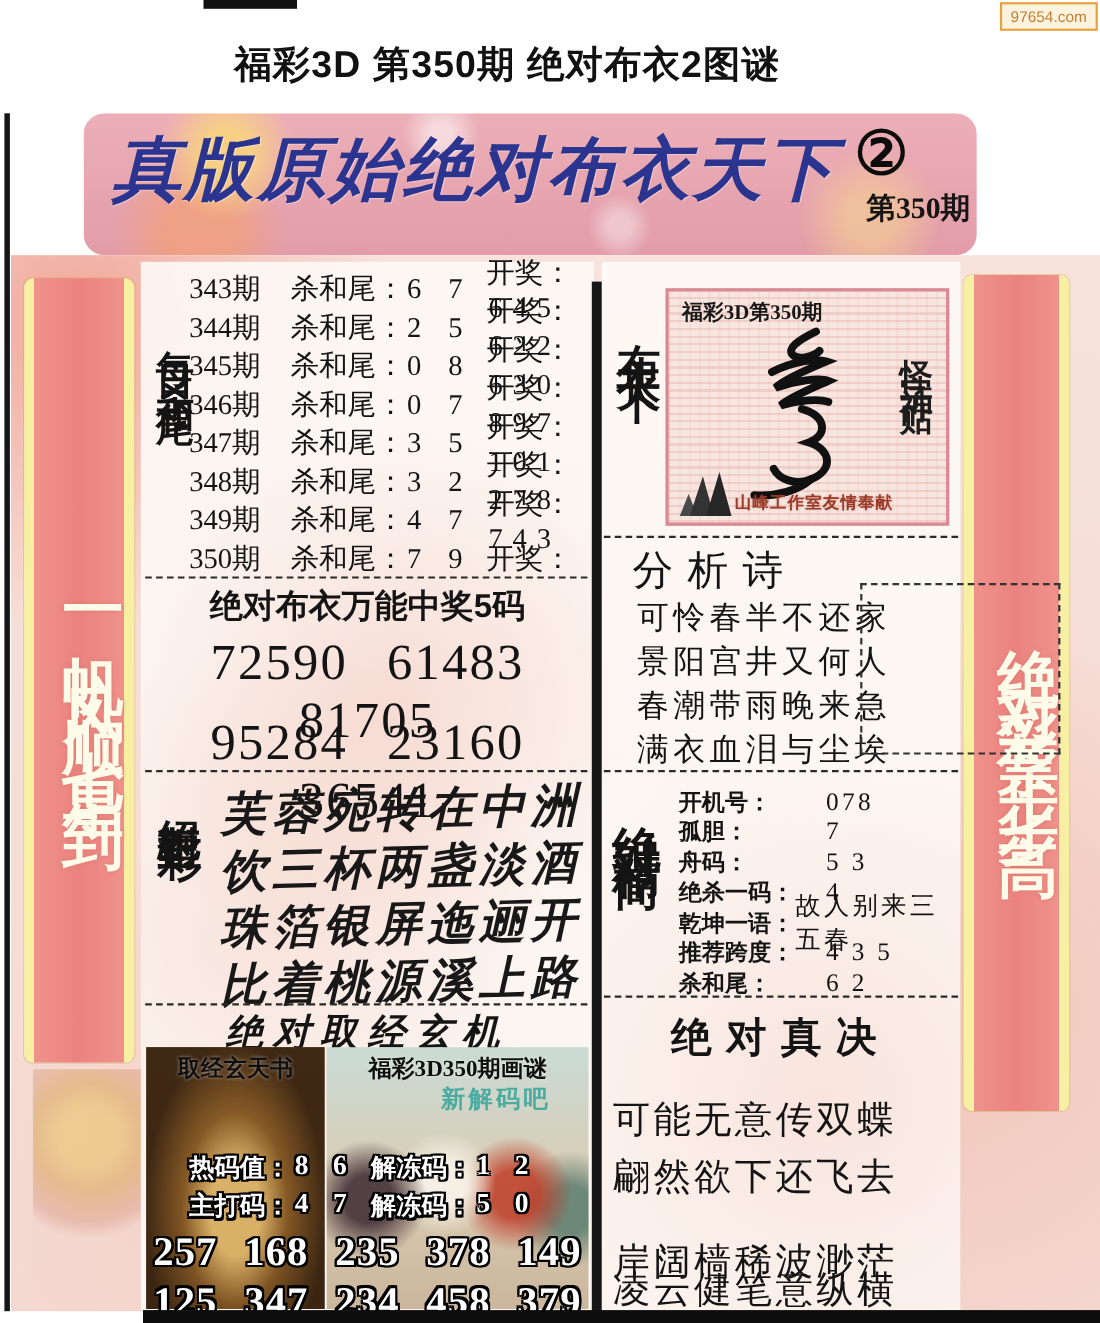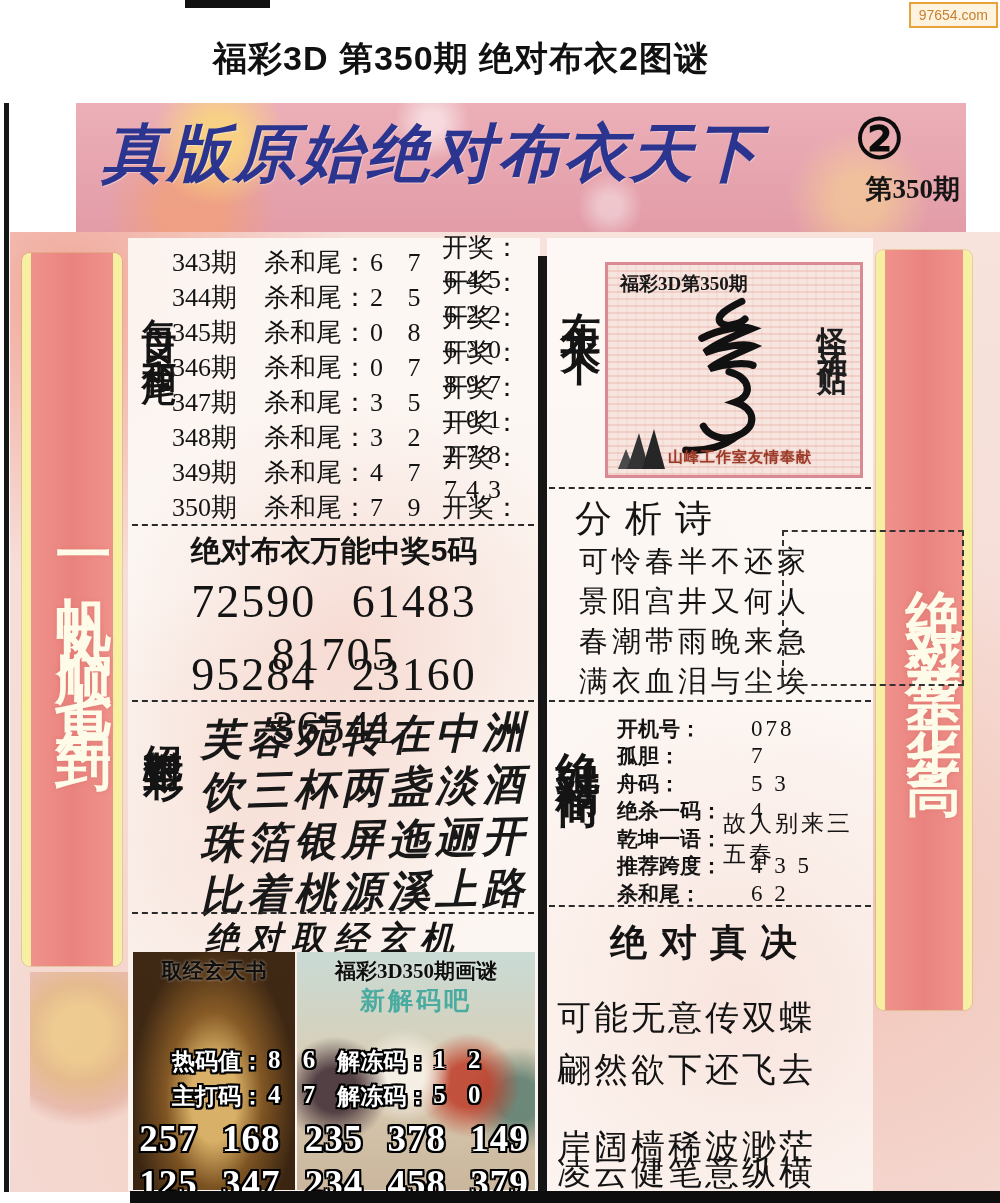--- a/index.html
+++ b/index.html
@@ -9,28 +9,28 @@
   .vert{writing-mode:vertical-rl;text-orientation:upright;}
 
   
   .top-sliver{left:185px;top:0;width:85px;height:8px;background:#111;}
   .top-title{left:213px;top:36px;font-size:34px;font-weight:bold;color:#111;
              font-family:"Liberation Sans",sans-serif;letter-spacing:1px;}
   .watermark{right:2px;top:2px;padding:3px 8px;background:#fdf3df;border:2px solid #e8a23c;
              color:#c87f2f;font-size:14px;font-family:"Liberation Sans",sans-serif;}
 
   
-  .banner{left:76px;top:103px;width:890px;height:129px;
+  .banner{left:76px;top:103px;width:812px;height:129px;
     background:
       radial-gradient(circle at 16% 28%,rgba(250,215,125,.85) 0 3%,rgba(250,215,125,0) 9%),
       radial-gradient(circle at 13% 85%,rgba(242,160,120,.75) 0 4%,transparent 11%),
       radial-gradient(circle at 40% 15%,rgba(255,255,255,.55) 0 2%,transparent 7%),
       radial-gradient(circle at 88% 75%,rgba(250,220,140,.5) 0 3%,transparent 9%),
       radial-gradient(circle at 60% 80%,rgba(255,255,255,.4) 0 2%,transparent 6%),
-      linear-gradient(180deg,#ecafb7,#e29ca8);}
+      linear-gradient(180deg,#ecafb7,#e29ca8); border-radius: 19px;}
   .banner-title{left:26px;top:8px;font-size:63px;font-weight:bold;font-style:italic;
       color:#2b3590;letter-spacing:3px;text-shadow:1px 1px 0 rgba(255,255,255,.35);}
   .banner-badge{right:62px;top:4px;font-size:55px;color:#0c0c0c;font-weight:bold;}
   .banner-issue{right:6px;top:68px;font-size:27px;color:#151515;font-weight:bold;}
 
   
   .festive{left:10px;top:232px;width:990px;height:960px;
     background:
       radial-gradient(circle at 6% 6%,rgba(235,110,90,.5),transparent 22%),
       radial-gradient(circle at 50% 40%,rgba(238,150,125,.30),transparent 38%),
@@ -95,22 +95,22 @@
       linear-gradient(#6b4a26,#2c1c0e);}
   .photo-right{left:169px;width:238px;
     background:
       radial-gradient(circle at 16% 58%,rgba(60,40,50,.85) 0 9%,transparent 22%),
       radial-gradient(circle at 45% 52%,rgba(246,241,231,.95) 0 11%,transparent 26%),
       radial-gradient(circle at 72% 56%,rgba(190,60,40,.85) 0 10%,transparent 24%),
       radial-gradient(circle at 93% 62%,rgba(90,125,112,.85) 0 8%,transparent 20%),
       linear-gradient(180deg,#c9dbd5,#dacdb4 50%,#cab69c);}
   .photo-label{position:absolute;top:5px;width:100%;text-align:center;font-size:21px;
       font-weight:bold;color:#0f0f0f;text-shadow:0 0 3px rgba(255,255,255,.55);}
-  .photo-wm{position:absolute;top:32px;width:100%;text-align:center;font-size:25px;
-      font-weight:bold;color:rgba(40,160,150,.8);letter-spacing:3px;}
+  .photo-wm{position:absolute;top:32px;width:100%;text-align:center;font-size:22px;
+      font-weight:bold;color:rgba(40,160,150,.8);letter-spacing:3px;margin-left:35px;}
   .outline-text{color:#fff;text-shadow:-2px -2px 0 #000,2px -2px 0 #000,-2px 2px 0 #000,2px 2px 0 #000,0 2px 0 #000,0 -2px 0 #000,2px 0 0 #000,-2px 0 0 #000;}
   .qj-stat{left:44px;width:360px;display:flex;font-size:23px;font-weight:bold;
            font-family:"Liberation Sans",sans-serif;}
   .qj-stat .v{letter-spacing:8px;margin:0 14px 0 4px;font-family:"Liberation Serif",serif;font-size:25px;}
   .qj-nums{left:0;width:100%;text-align:center;font-size:37px;font-weight:bold;word-spacing:14px;letter-spacing:1px;}
 
   
   .by-side{left:6px;top:42px;font-size:40px;font-weight:bold;letter-spacing:13px;}
   .by-box{left:58px;top:24px;width:258px;height:216px;border:3px solid #d98a92;
      background:

